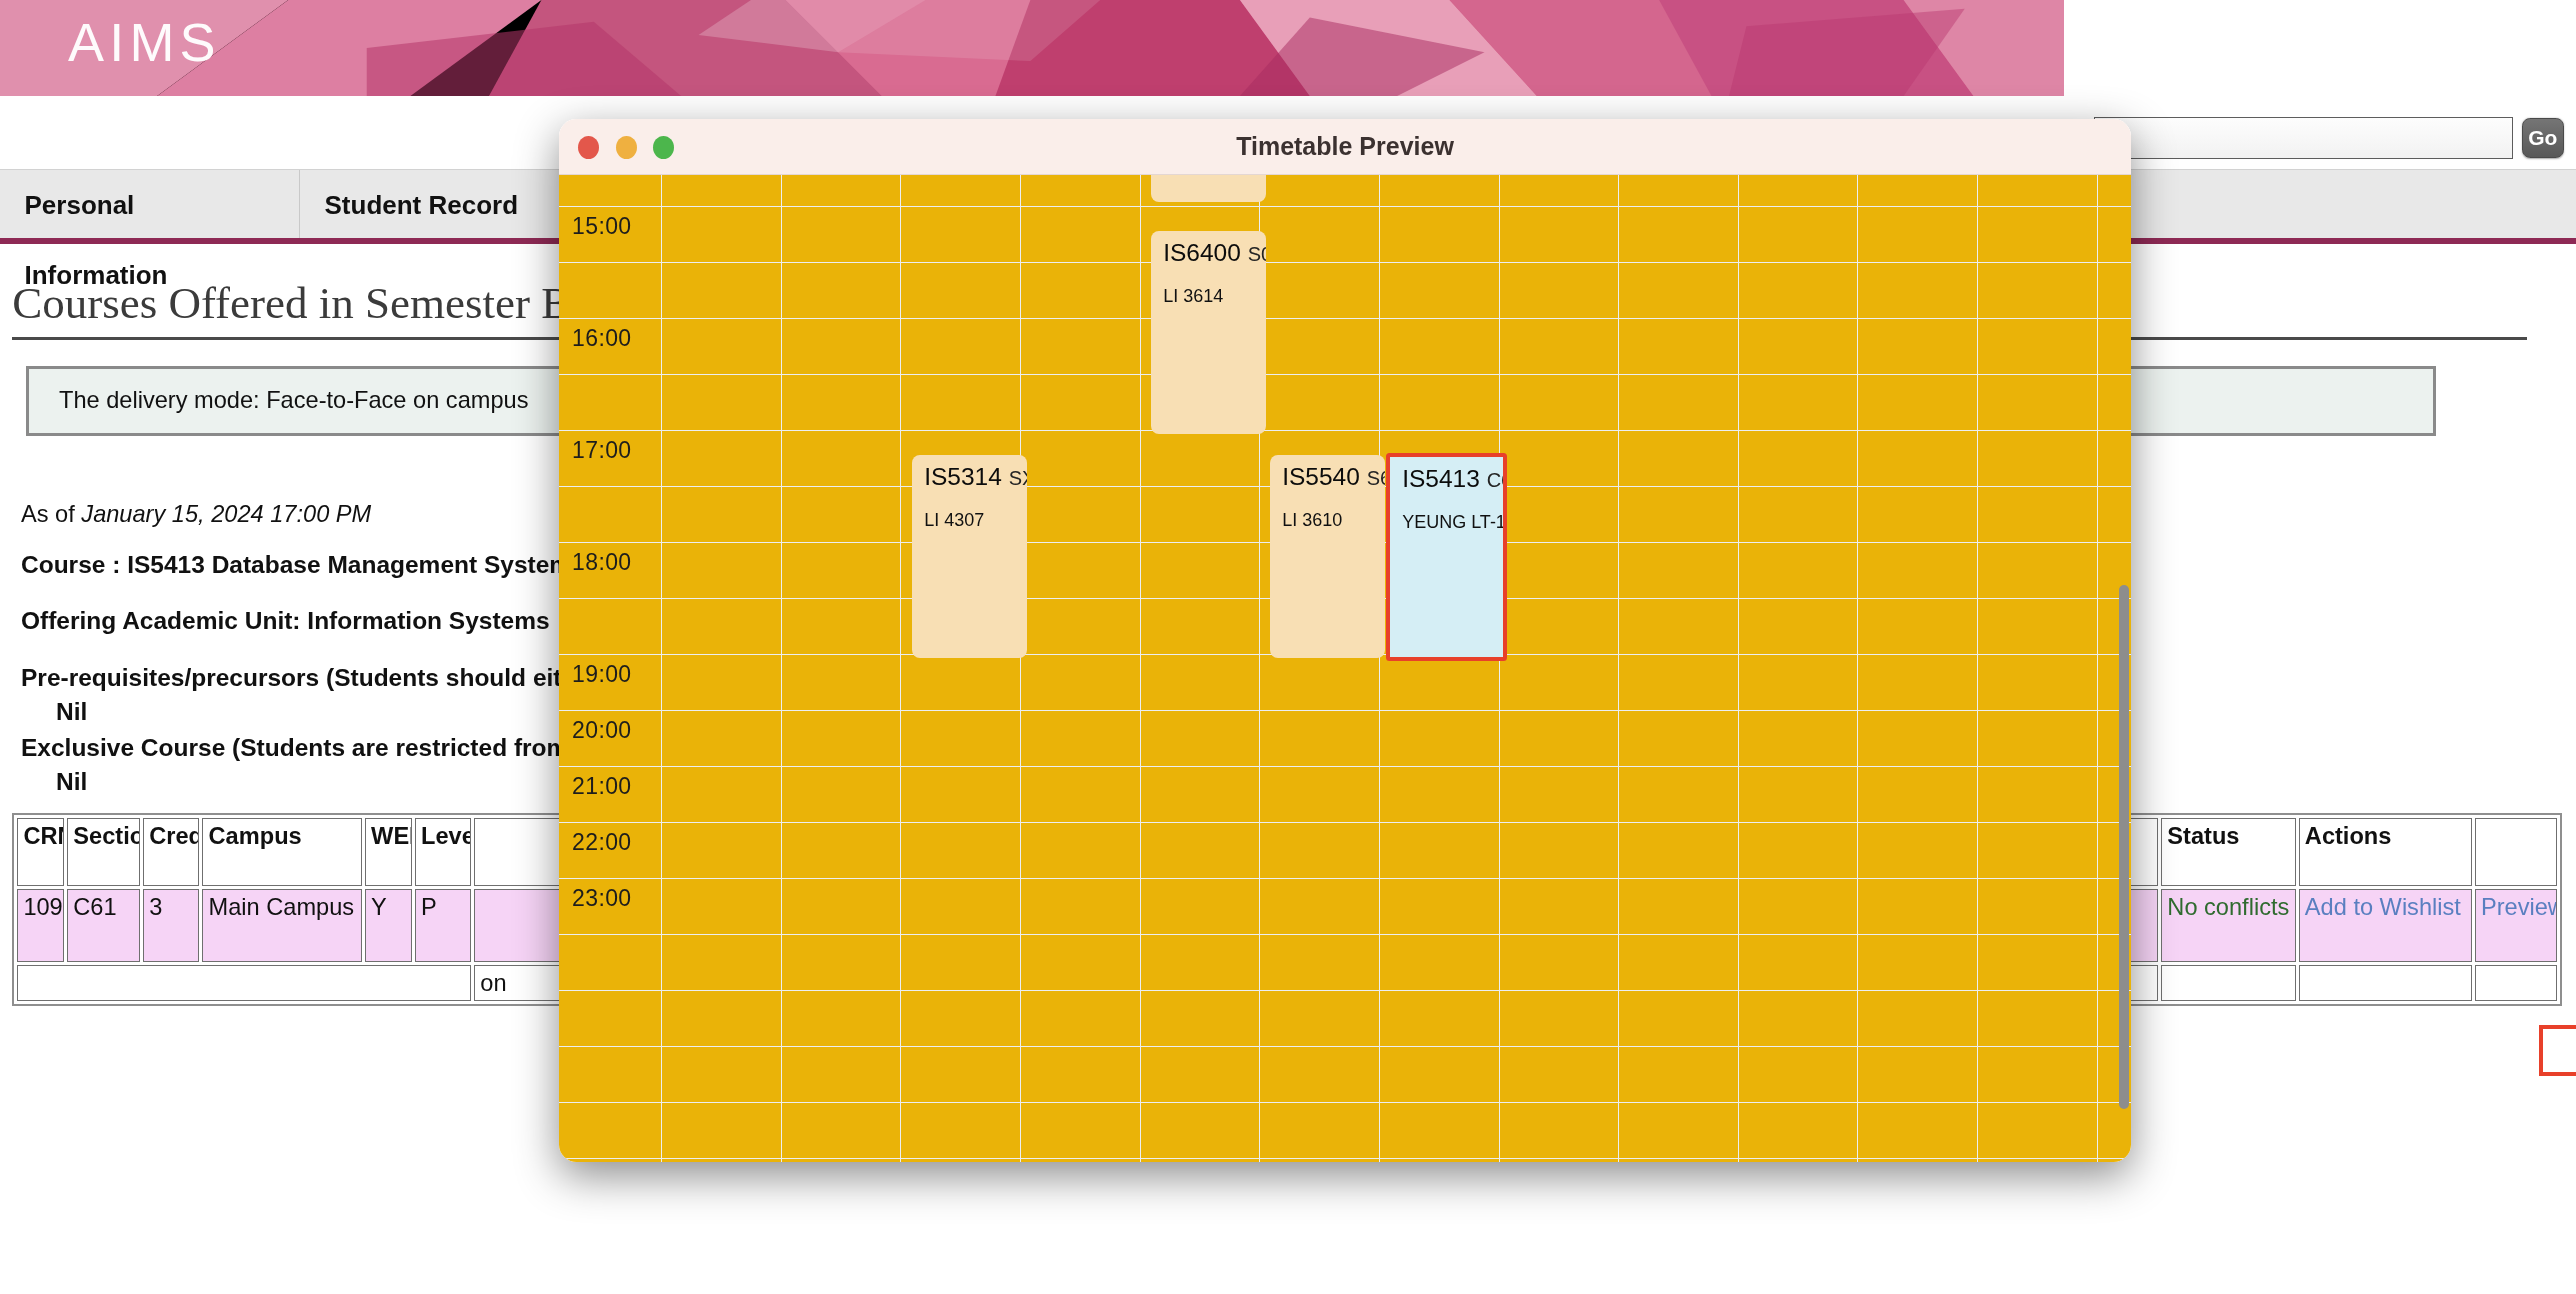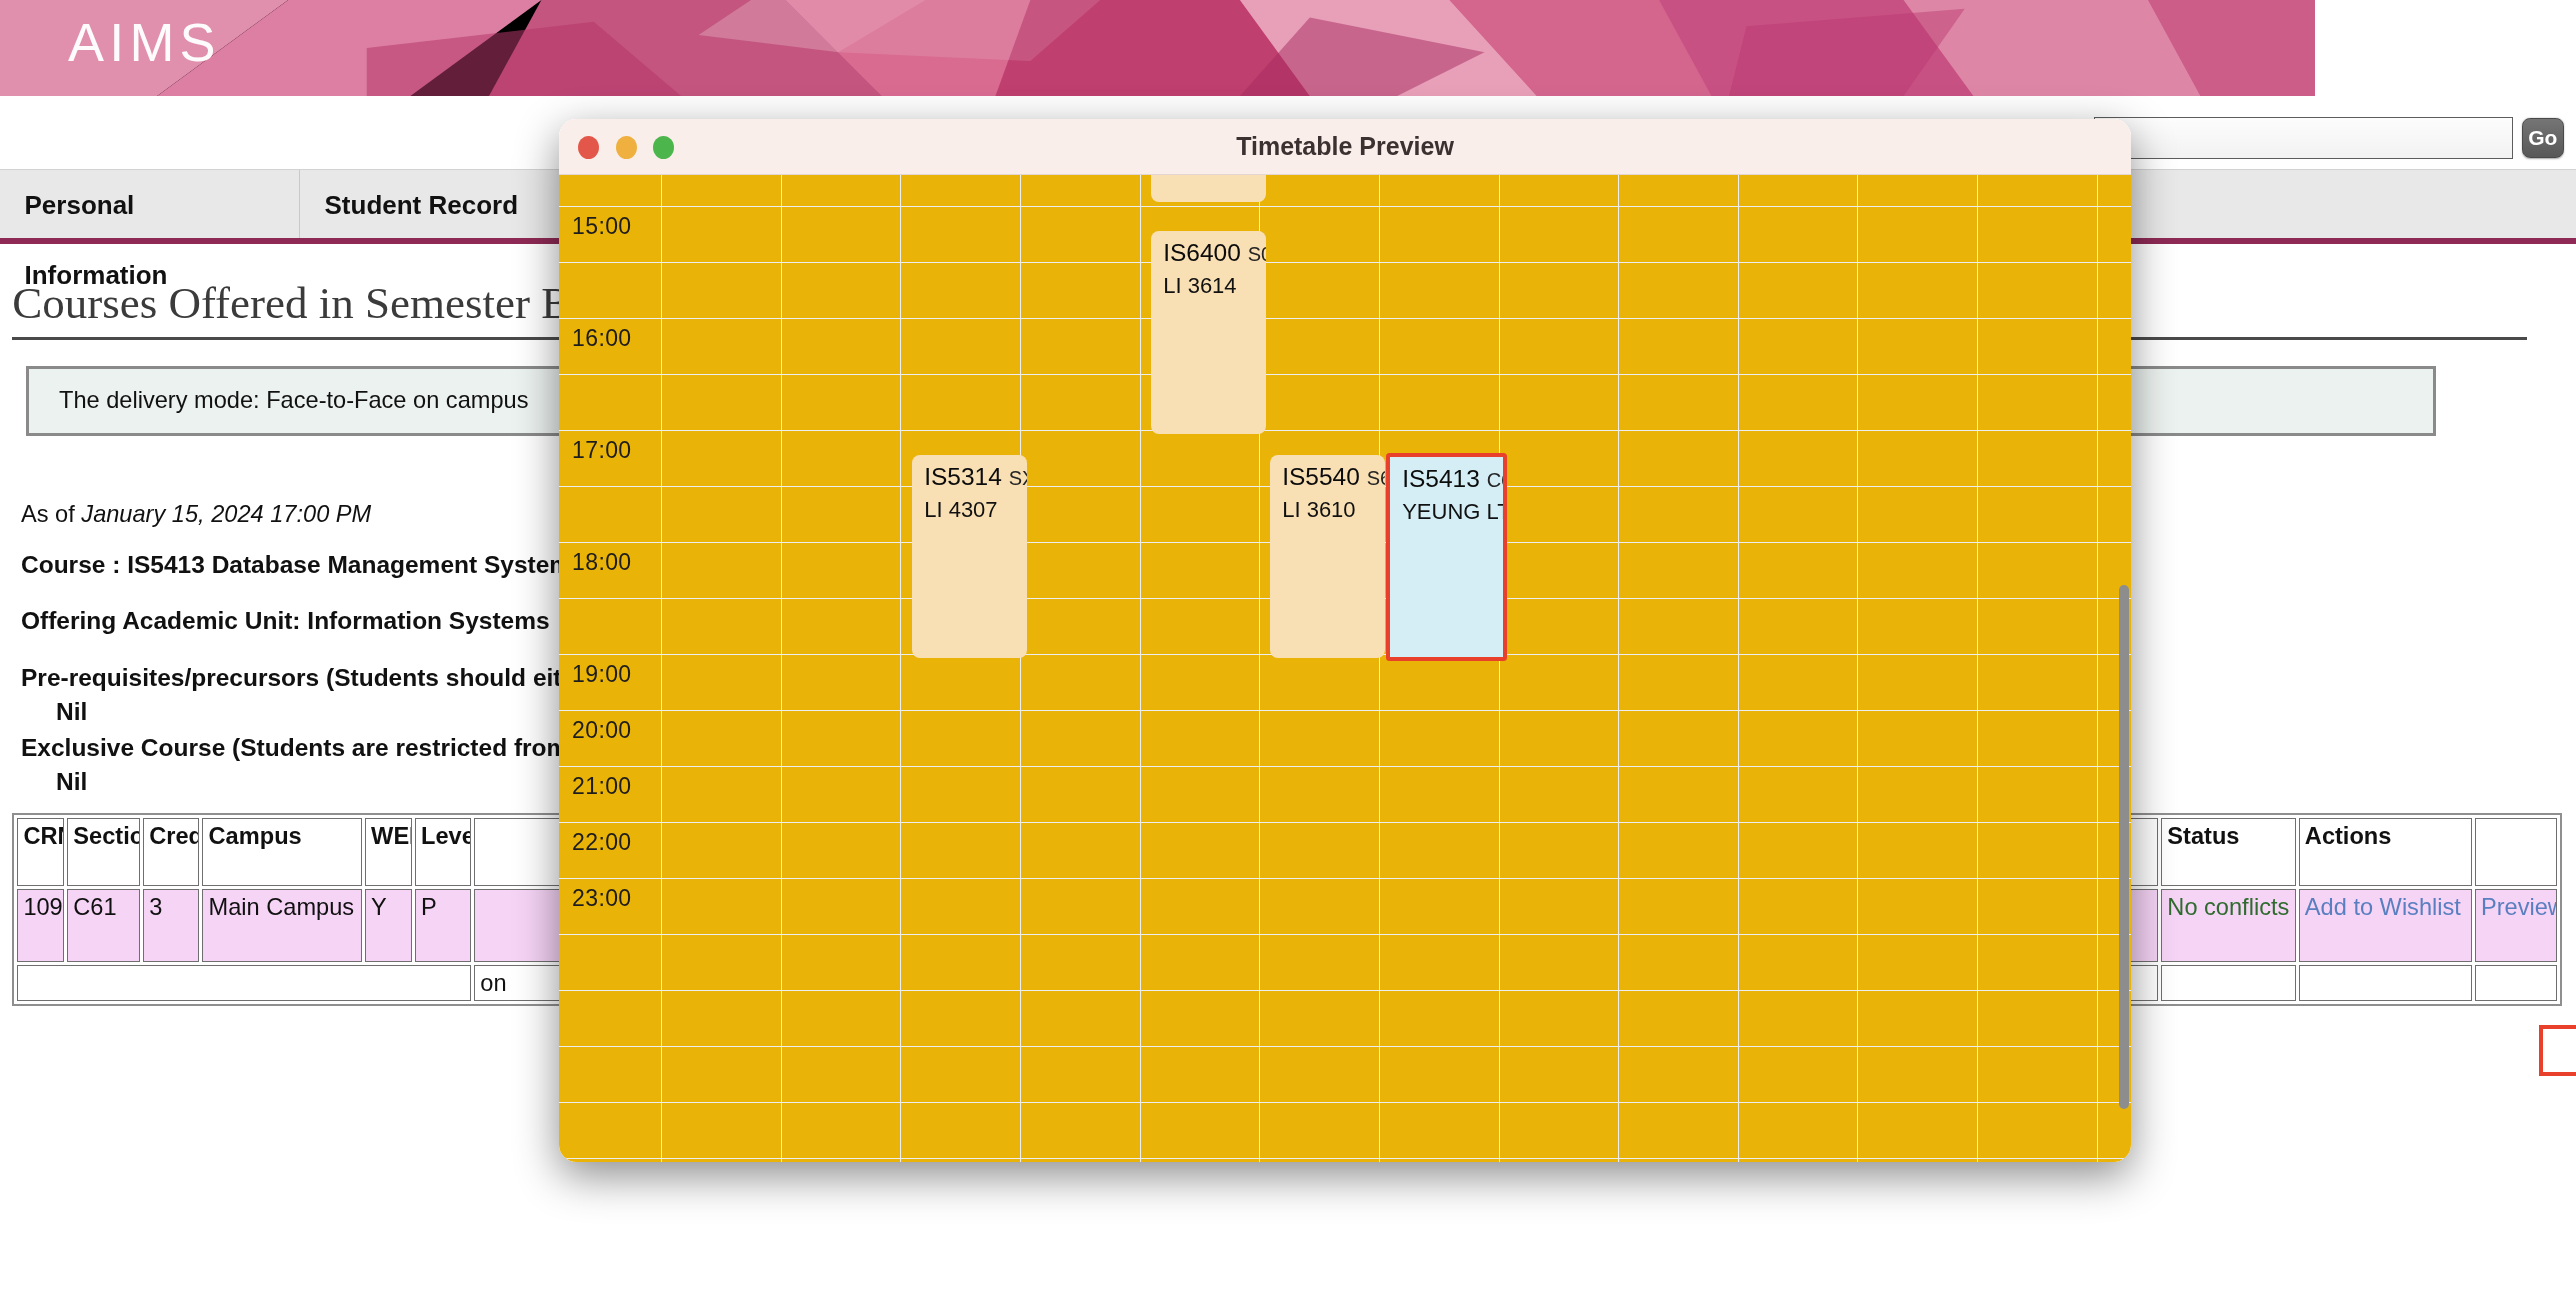--- a/index.html
+++ b/index.html
@@ -16,21 +16,21 @@
     position: relative;
     width: 2576px;
     height: 1294px;
     background: #ffffff;
   }
 
   
   .banner {
     position: absolute;
     left: 0; top: 0;
-    width: 2315px; height: 96px;
+    width: 2064px; height: 96px;
     overflow: hidden;
     background: #d4668e;
   }
   .banner-logo {
     position: absolute;
     left: 68px; top: 10.5px;
     font-size: 54px;
     letter-spacing: 5.2px;
     color: #ffffff;
     font-weight: 300;
@@ -321,24 +321,24 @@
     font-size: 24.5px;
     color: #0c0c0c;
     line-height: 28px;
     white-space: nowrap;
   }
   .ev .code .sec {
     font-size: 20px;
     color: #242424;
   }
   .ev .loc {
-    font-size: 22px;
+    font-size: 18px;
     color: #111;
     line-height: 28px;
-    margin-top: 4px;
+    margin-top: 14px;
     white-space: nowrap;
   }
   .modal-scrollbar {
     position: absolute;
     right: 1.7px; top: 410px;
     width: 10.5px; height: 524px;
     background: #8d8d8d;
     border-radius: 5.2px;
     z-index: 40;
   }

